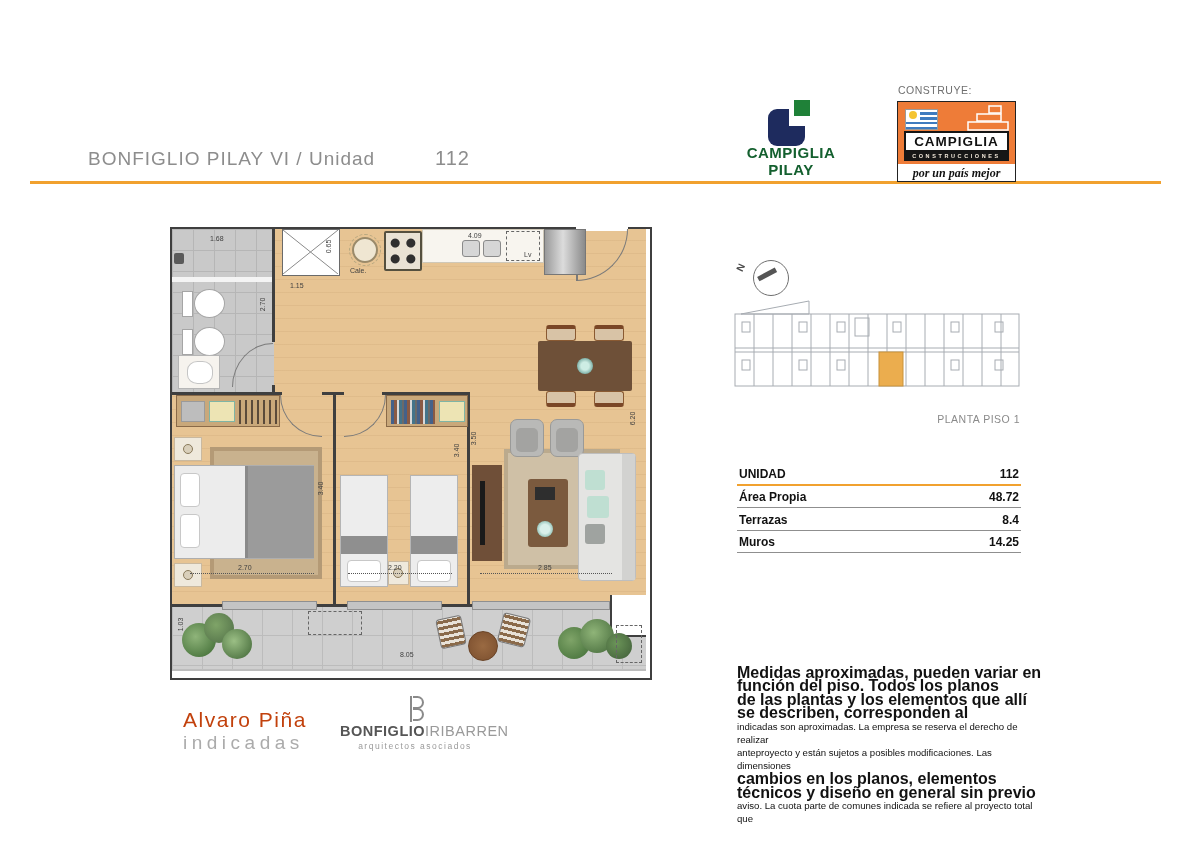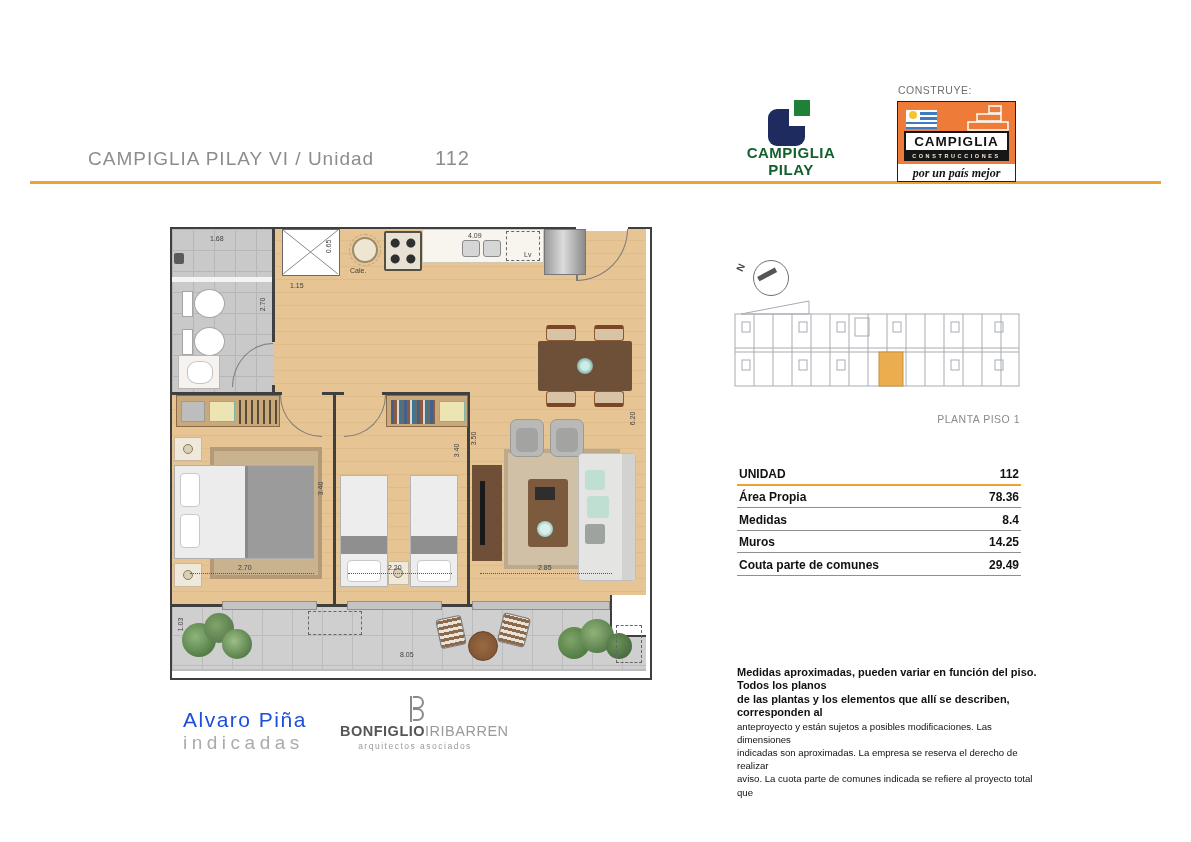--- a/index.html
+++ b/index.html
@@ -48,25 +48,25 @@
   
   #unit-table { left:737px; top:463px; width:284px; }
   .trow { display:flex; justify-content:space-between; align-items:flex-end; height:22.6px;
           border-bottom:1px solid #8f8f8f; padding:0 2px 3px 2px; }
   .trow.first { border-bottom:2.5px solid #F1A12F; }
   .trow .tl { font-size:12px; font-weight:bold; color:#111; }
   .trow .tv { font-size:12px; font-weight:bold; color:#111; }
 
   
   #disclaimer { left:737px; top:666px; width:310px; color:#111; }
-  #disclaimer .b { font-size:11px; font-weight:bold; line-height:13.4px; }
+  #disclaimer .b { font-size:16px; font-weight:bold; line-height:13.4px; }
   #disclaimer .n { font-size:9.6px; font-weight:normal; line-height:13.2px; }
 
   
-  #arch-name { left:183px; top:708px; font-size:21px; color:#1d4ed8; letter-spacing:1.5px; }
+  #arch-name { left:183px; top:708px; font-size:21px; color:#c2410c; letter-spacing:1.5px; }
   #arch-role { left:183px; top:732px; font-size:19px; color:#ababab; letter-spacing:4.5px; }
   #bonf { left:340px; top:695px; width:150px; text-align:center; }
   #bonf-mark { left:63px; top:0; width:24px; height:28px; }
   #bonf-bar { left:7px; top:1px; width:2px; height:26px; background:#8a8a8a; }
   .bonf-b { left:10px; width:11px; height:13px; border:2px solid #8a8a8a; border-left:none;
             border-radius:0 9px 9px 0; }
   #bonf-names { left:0; top:28px; width:150px; font-size:14.5px; letter-spacing:0.5px; }
   #bonf-names .bold { color:#555; font-weight:bold; }
   #bonf-names .lite { color:#9a9a9a; }
   #bonf-sub { left:0; top:46px; width:150px; font-size:8.5px; color:#9a9a9a; letter-spacing:1.5px; }
@@ -88,21 +88,21 @@
   .arc { border-color:#7a7a7a; }
   .dim { font-size:7px; color:#3f3f3f; white-space:nowrap; }
   .vdim { font-size:7px; color:#3f3f3f; transform:rotate(-90deg); white-space:nowrap; }
   .dotl { border-top:1px dotted #555; height:0; }
   .dashb { border:1px dashed #666; }
   .lamp { width:10px; height:10px; border-radius:50%; background:#D9CFBA; border:1px solid #8a7a5a; position:absolute; left:8px; top:6px; }
 </style>
 </head>
 <body>
 
-<div class="abs" id="hdr-title">CAMPIGLIA PILAY VI  /  Unidad</div>
+<div class="abs" id="hdr-title">BONFIGLIO PILAY VI  /  Unidad</div>
 <div class="abs" id="hdr-unit">112</div>
 <div class="abs" id="hdr-rule"></div>
 
 <div class="abs" id="pilay-logo">
   <div class="abs" id="pilay-navy"></div>
   <div class="abs" id="pilay-notch"></div>
   <div class="abs" id="pilay-green"></div>
 </div>
 <div class="abs" id="pilay-text">
   <div>CAMPIGLIA</div>
@@ -170,41 +170,38 @@
 </svg>
 <div class="abs" id="keyplan-label">PLANTA PISO 1</div>
 
 <div class="abs" id="unit-table">
   <div class="trow first">
     <span class="tl">UNIDAD</span>
     <span class="tv">112</span>
     </div>
   <div class="trow">
     <span class="tl">Área Propia</span>
-    <span class="tv">78.36</span>
+    <span class="tv">48.72</span>
     </div>
   <div class="trow">
-    <span class="tl">Medidas</span>
+    <span class="tl">Terrazas</span>
     <span class="tv">8.4</span>
     </div>
   <div class="trow">
     <span class="tl">Muros</span>
     <span class="tv">14.25</span>
     </div>
-  <div class="trow">
-    <span class="tl">Couta parte de comunes</span>
-    <span class="tv">29.49</span>
-    </div>
 </div>
 
 <div class="abs" id="disclaimer">
   <div class="b">Medidas aproximadas, pueden variar en función del piso. Todos los planos</div>
   <div class="b">de las plantas y los elementos que allí se describen, corresponden al</div>
+  <div class="n">indicadas son aproximadas. La empresa se reserva el derecho de realizar</div>
   <div class="n">anteproyecto y están sujetos a posibles modificaciones. Las dimensiones</div>
-  <div class="n">indicadas son aproximadas. La empresa se reserva el derecho de realizar</div>
+  <div class="b">cambios en los planos, elementos técnicos y diseño en general sin previo</div>
   <div class="n">aviso. La cuota parte de comunes indicada se refiere al proyecto total que</div>
 </div>
 
 <div class="abs" id="arch-name">Alvaro Piña</div>
 <div class="abs" id="arch-role">indicadas</div>
 <div class="abs" id="bonf">
   <div class="abs" id="bonf-mark">
     <div class="abs" id="bonf-bar"></div>
     <div class="abs bonf-b" style="top:1px;"></div>
     <div class="abs bonf-b" style="top:13px;"></div>

